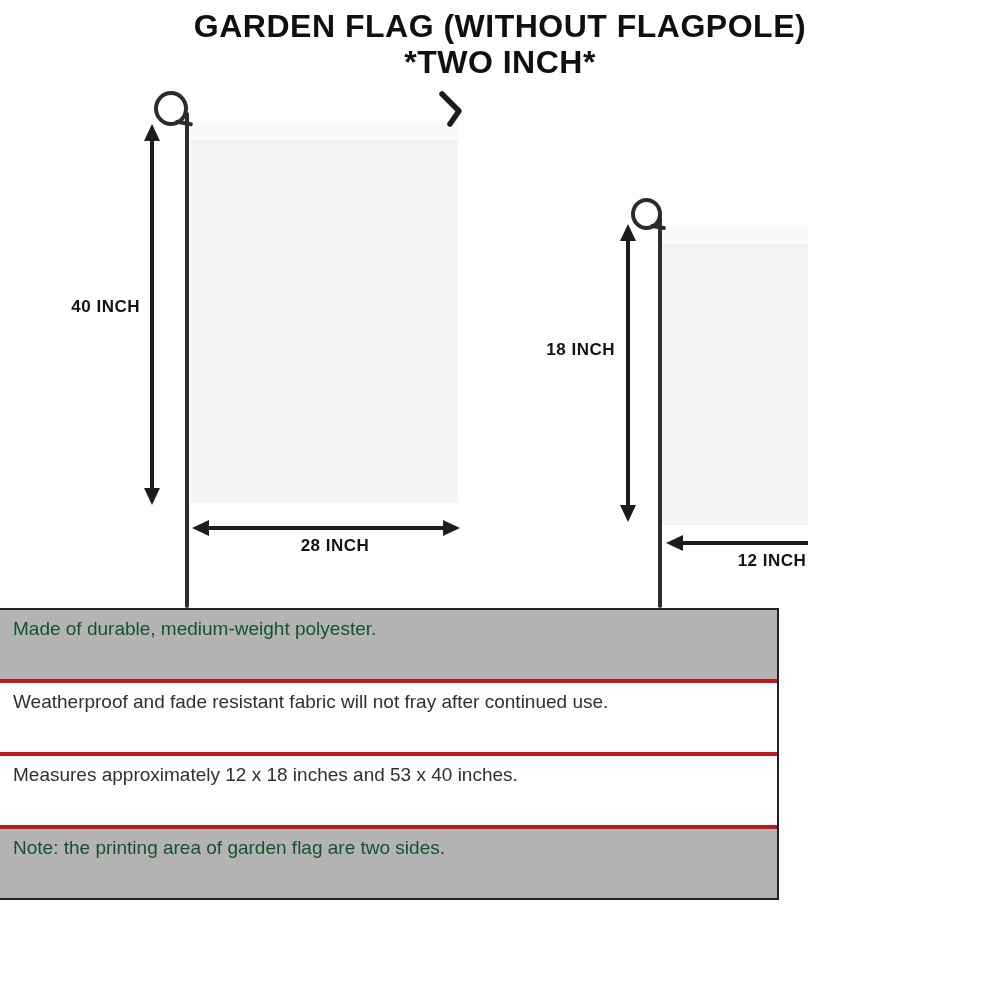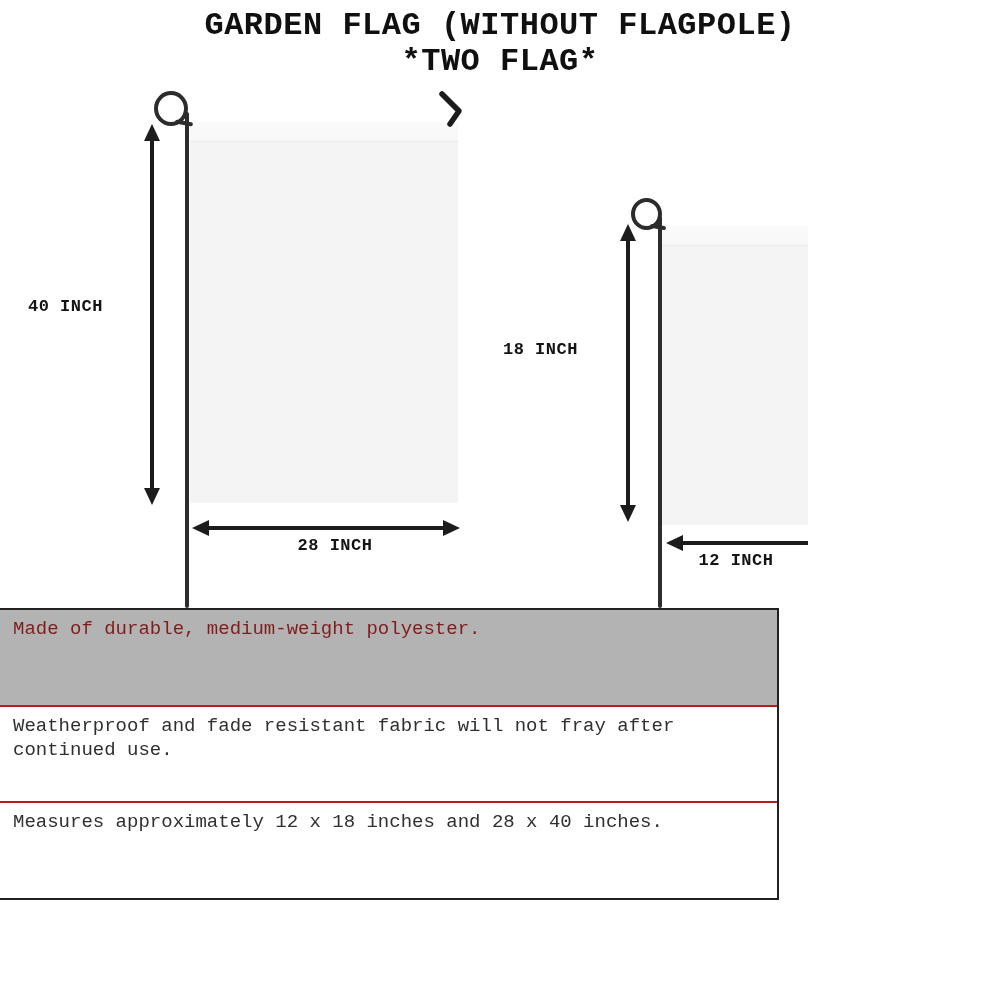--- a/index.html
+++ b/index.html
@@ -1,18 +1,18 @@
 <!DOCTYPE html>
 <html><head>
 <meta charset="utf-8">
 <style>
   html,body{margin:0;padding:0;background:#ffffff;}
   #canvas{
     position:relative;width:808px;height:1000px;overflow:hidden;
-    background:#ffffff;font-family:Liberation Mono, monospace;
+    background:#ffffff;font-family:Liberation Sans, sans-serif;
   }
   
   .title{
     position:absolute;left:0;top:7px;width:1000px;text-align:center;
     font-weight:bold;color:#101010;letter-spacing:.5px;
   }
   .title .l1{font-size:32px;line-height:38px;}
   .title .l2{font-size:32px;line-height:34px;}
   
   .pole{position:absolute;width:4px;background:#2c2c2c;border-radius:2px;}
@@ -30,44 +30,44 @@
   .vline{position:absolute;width:4px;background:#1c1c1c;}
   .hline{position:absolute;height:4px;background:#1c1c1c;}
   .tri{position:absolute;width:0;height:0;}
   .tri.up{border-left:8px solid transparent;border-right:8px solid transparent;border-bottom:17px solid #1c1c1c;}
   .tri.down{border-left:8px solid transparent;border-right:8px solid transparent;border-top:17px solid #1c1c1c;}
   .tri.left{border-top:8px solid transparent;border-bottom:8px solid transparent;border-right:17px solid #1c1c1c;}
   .tri.right{border-top:8px solid transparent;border-bottom:8px solid transparent;border-left:17px solid #1c1c1c;}
   .dim-label{
     position:absolute;font-weight:bold;font-size:17px;color:#141414;letter-spacing:.5px;
   }
-  .dim-label.ralign{text-align:left;}
+  .dim-label.ralign{text-align:right;}
   .dim-label.calign{text-align:center;}
   
   .feature-table{
     position:absolute;left:-2px;top:608px;width:781px;height:292px;
     box-sizing:border-box;border:2px solid #212121;
     display:flex;flex-direction:column;
   }
   .feature-row{
     flex:1;box-sizing:border-box;padding:7px 12px 0 13px;
-    font-size:19px;line-height:24px;color:#7f1d1d;
+    font-size:19px;line-height:24px;color:#14532d;
   }
-  .feature-row + .feature-row{border-top:2px solid #b91c1c;}
+  .feature-row + .feature-row{border-top:4px solid #b91c1c;}
   .feature-row.gray{background:#b3b3b3;}
   .feature-row.white{background:#ffffff;color:#303030;}
 </style>
 </head>
 <body>
 
 <div id="canvas">
 
   <div class="title">
     <div class="l1">GARDEN FLAG (WITHOUT FLAGPOLE)</div>
-    <div class="l2">*TWO FLAG*</div>
+    <div class="l2">*TWO INCH*</div>
   </div>
 
   <div>
 
     <div class="flag" style="left:190px;top:122px;width:268px;height:381px;"></div>
 
     <div class="pole" style="left:185px;top:112px;height:496px;"></div>
 
     <div class="loop" style="left:154px;top:91px;width:34px;height:35px;"></div>
     <div class="loop-tail" style="left:175px;top:121px;width:18px;transform:rotate(10deg);"></div>
@@ -101,22 +101,23 @@
     </svg>
 
     <div class="tri up" style="left:620px;top:224px;"></div>
     <div class="vline" style="left:626px;top:239px;height:267px;"></div>
     <div class="tri down" style="left:620px;top:505px;"></div>
     <div class="dim-label ralign" style="left:503px;top:340px;width:112px;">18 INCH</div>
 
     <div class="tri left" style="left:666px;top:535px;"></div>
     <div class="hline" style="left:680px;top:541px;width:184px;"></div>
     <div class="tri right" style="left:861px;top:535px;"></div>
-    <div class="dim-label calign" style="left:656px;top:551px;width:160px;">12 INCH</div>
+    <div class="dim-label calign" style="left:692px;top:551px;width:160px;">12 INCH</div>
   </div>
 
   <div class="feature-table">
     <div class="feature-row gray">Made of durable, medium-weight polyester.</div>
     <div class="feature-row white">Weatherproof and fade resistant fabric will not fray after continued use.</div>
-    <div class="feature-row white">Measures approximately 12 x 18 inches and 28 x 40 inches.</div>
+    <div class="feature-row white">Measures approximately 12 x 18 inches and 53 x 40 inches.</div>
+    <div class="feature-row gray">Note: the printing area of garden flag are two sides.</div>
   </div>
 
 </div>
 
 </body></html>

